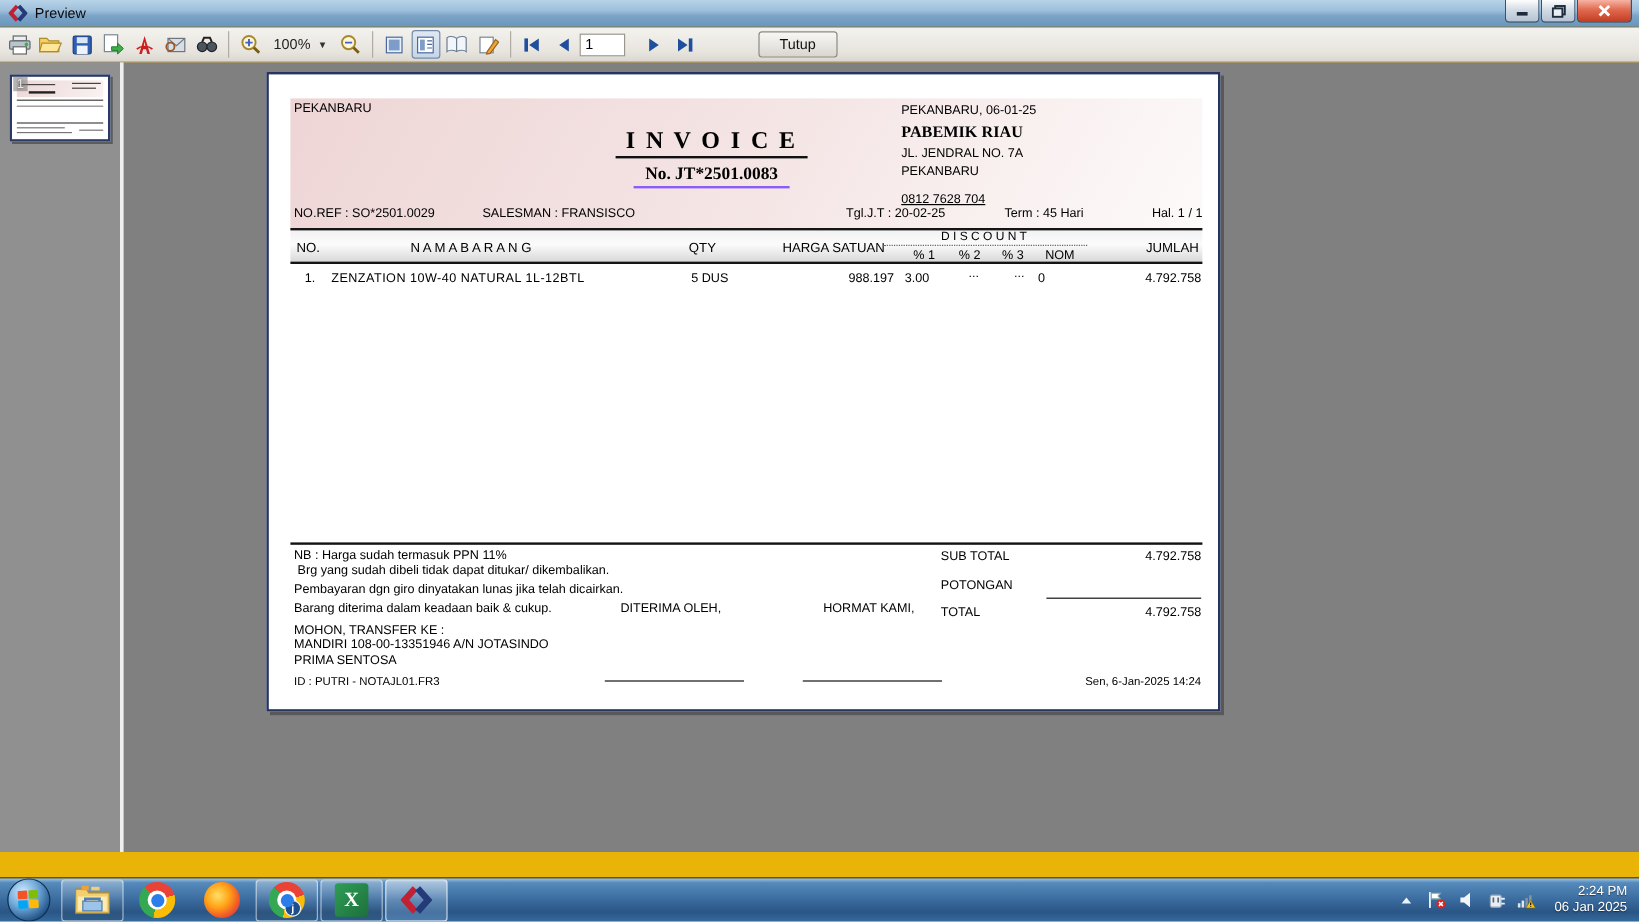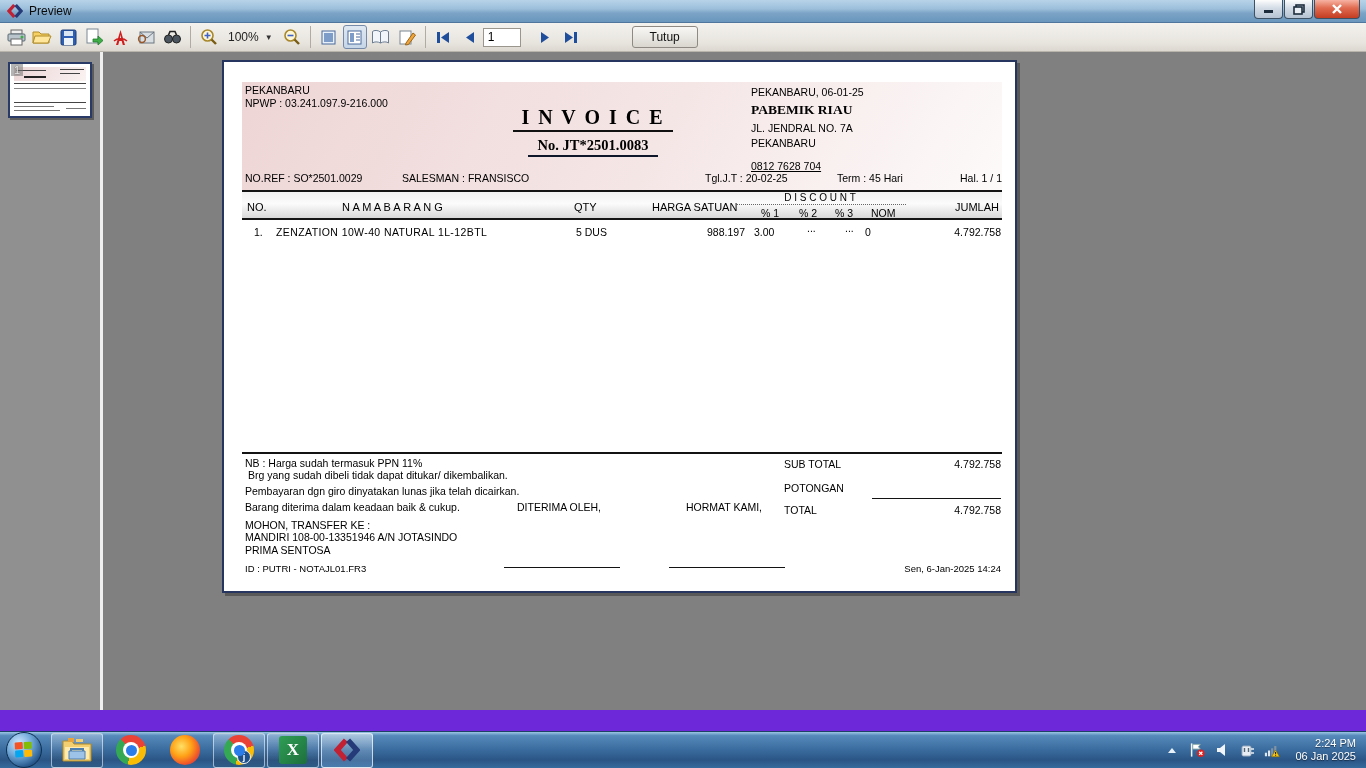--- a/index.html
+++ b/index.html
@@ -1,18 +1,18 @@
 <!DOCTYPE html>
 <html><head>
 <meta charset="utf-8">
 <style>
   * { margin:0; padding:0; box-sizing:border-box; }
   html,body { width:1366px; height:768px; overflow:hidden; }
   body { font-family:"Liberation Sans", sans-serif; }
-  .screen { position:relative; width:1366px; height:768px; background:#6d28d9; }
+  .screen { position:relative; width:1366px; height:768px; background:#eab308; }
 
   
   .titlebar { position:absolute; left:0; top:0; width:1366px; height:23px;
     background:linear-gradient(180deg,#b7d3e8 0%,#9dbfdb 40%,#7ba3c6 60%,#6a96bd 100%);
     border-bottom:1px solid #4f769c; display:flex; align-items:center; }
   .titlebar .apptitle { font-size:12px; color:#0a0a0a; margin-left:6px; }
   .winbtns { position:absolute; right:6px; top:0; display:flex; }
   .winbtn { width:29px; height:19px; border:1px solid #3c5164; border-top:none;
     border-radius:0 0 4px 4px; background:linear-gradient(180deg,#fdfdfd,#d3dce6 45%,#b4c2d2);
     display:flex; align-items:center; justify-content:center; margin-left:1px; }
@@ -52,21 +52,21 @@
     border:2px solid #26355f; box-shadow:3px 3px 0 rgba(55,55,55,.55); font-size:10.5px; color:#000; }
   .abs { position:absolute; white-space:nowrap; }
   .hdrblock { position:absolute; left:18px; top:20px; width:760px; height:110px;
     background:linear-gradient(120deg,#eed5d5 0%,#f5e6e6 55%,#fdfafa 100%); }
   .seller div { line-height:12.8px; }
   .inv-title-wrap { left:204px; top:44px; width:330px; text-align:center; }
   .inv-title-wrap span { display:inline-block; font-family:"Liberation Serif",serif; font-weight:bold;
     font-size:20px; letter-spacing:2px; padding:0 8px 1px 8px; border-bottom:2px solid #111; }
   .inv-no-wrap { left:204px; top:75px; width:330px; text-align:center; }
   .inv-no-wrap span { display:inline-block; font-family:"Liberation Serif",serif; font-weight:bold;
-    font-size:14.5px; padding:0 10px 1px 10px; border-bottom:2px solid #0f172a; }
+    font-size:14.5px; padding:0 10px 1px 10px; border-bottom:2px solid #8b5cf6; }
   .buyer-name { font-family:"Liberation Serif",serif; font-weight:bold; font-size:13.5px; }
   .thead { position:absolute; left:18px; top:128px; width:760px; height:30px;
     background:linear-gradient(180deg,#f2f2f2 0%,#fbfbfb 45%,#d9d9d9 100%);
     border-top:2px solid #151515; border-bottom:2px solid #151515; font-size:11px; }
   .dotline { position:absolute; border-bottom:1px dotted #666; height:1px; }
   .rightbox { text-align:right; }
   .hline { position:absolute; border-top:2px solid #131313; }
   .hline2 { position:absolute; border-top:1.5px solid #131313; }
   .small { font-size:9.5px; }
 
@@ -278,21 +278,20 @@
         <div class="num">1</div>
       </div>
     </div>
     <div class="splitter"></div>
 
     <div class="page">
       <div class="hdrblock"></div>
 
       <div class="abs seller" style="left:21px; top:22px;">
         <div>PEKANBARU</div>
-        <div>NPWP : 03.241.097.9-216.000</div>
       </div>
 
       <div class="abs inv-title-wrap">
         <span>I N V O I C E</span>
       </div>
       <div class="abs inv-no-wrap">
         <span>No. JT*2501.0083</span>
       </div>
 
       <div class="abs" style="left:527px; top:24px;">PEKANBARU, 06-01-25</div>

